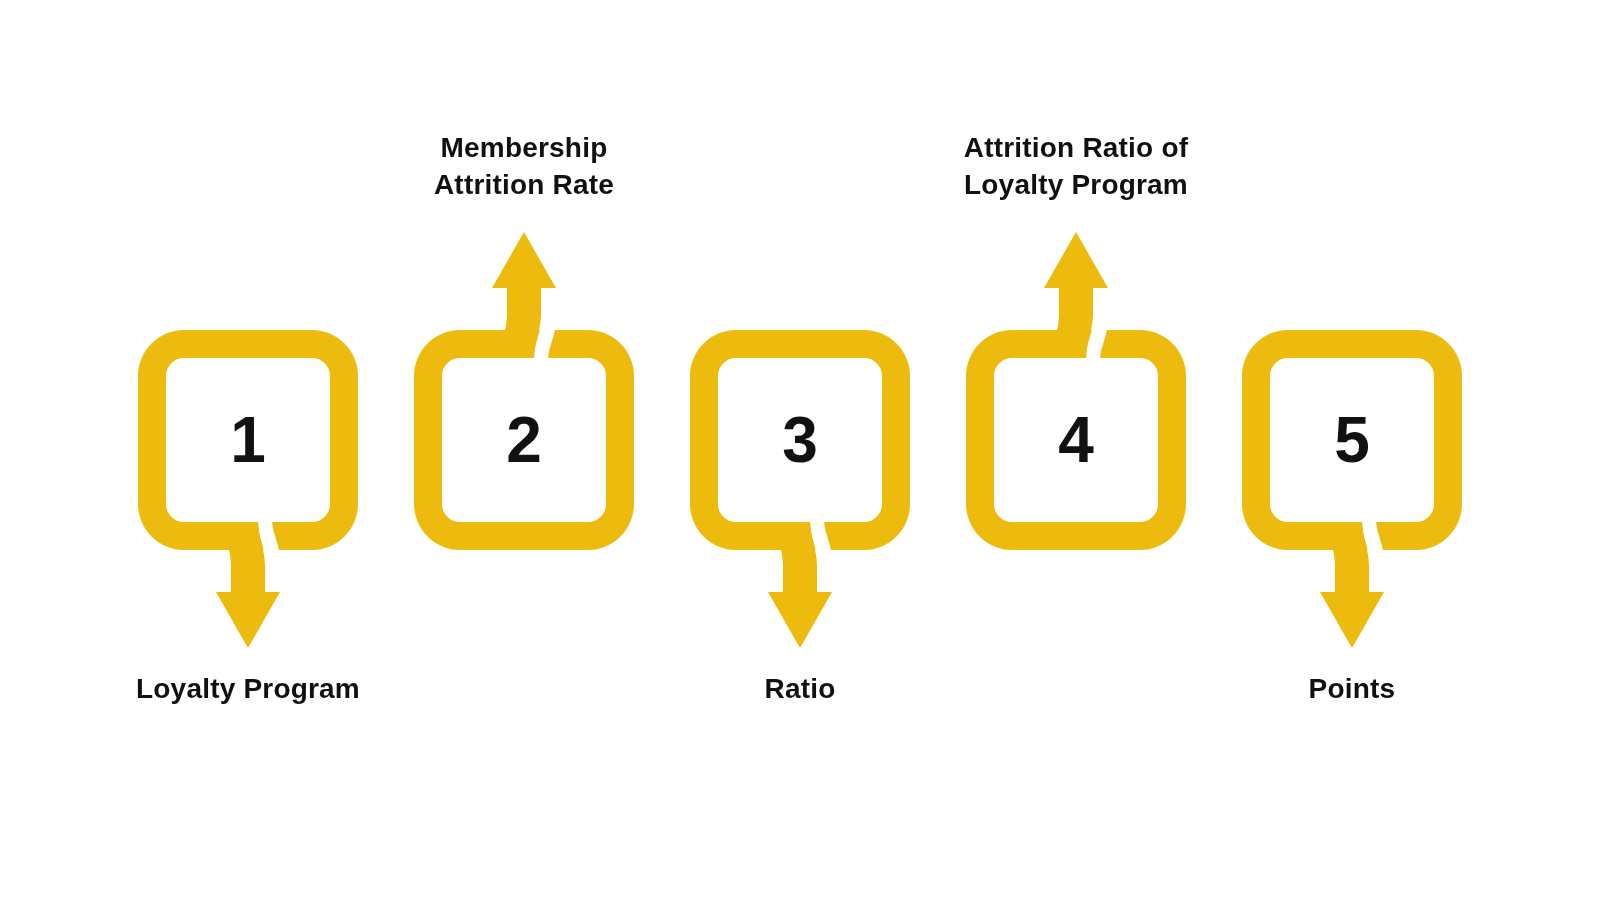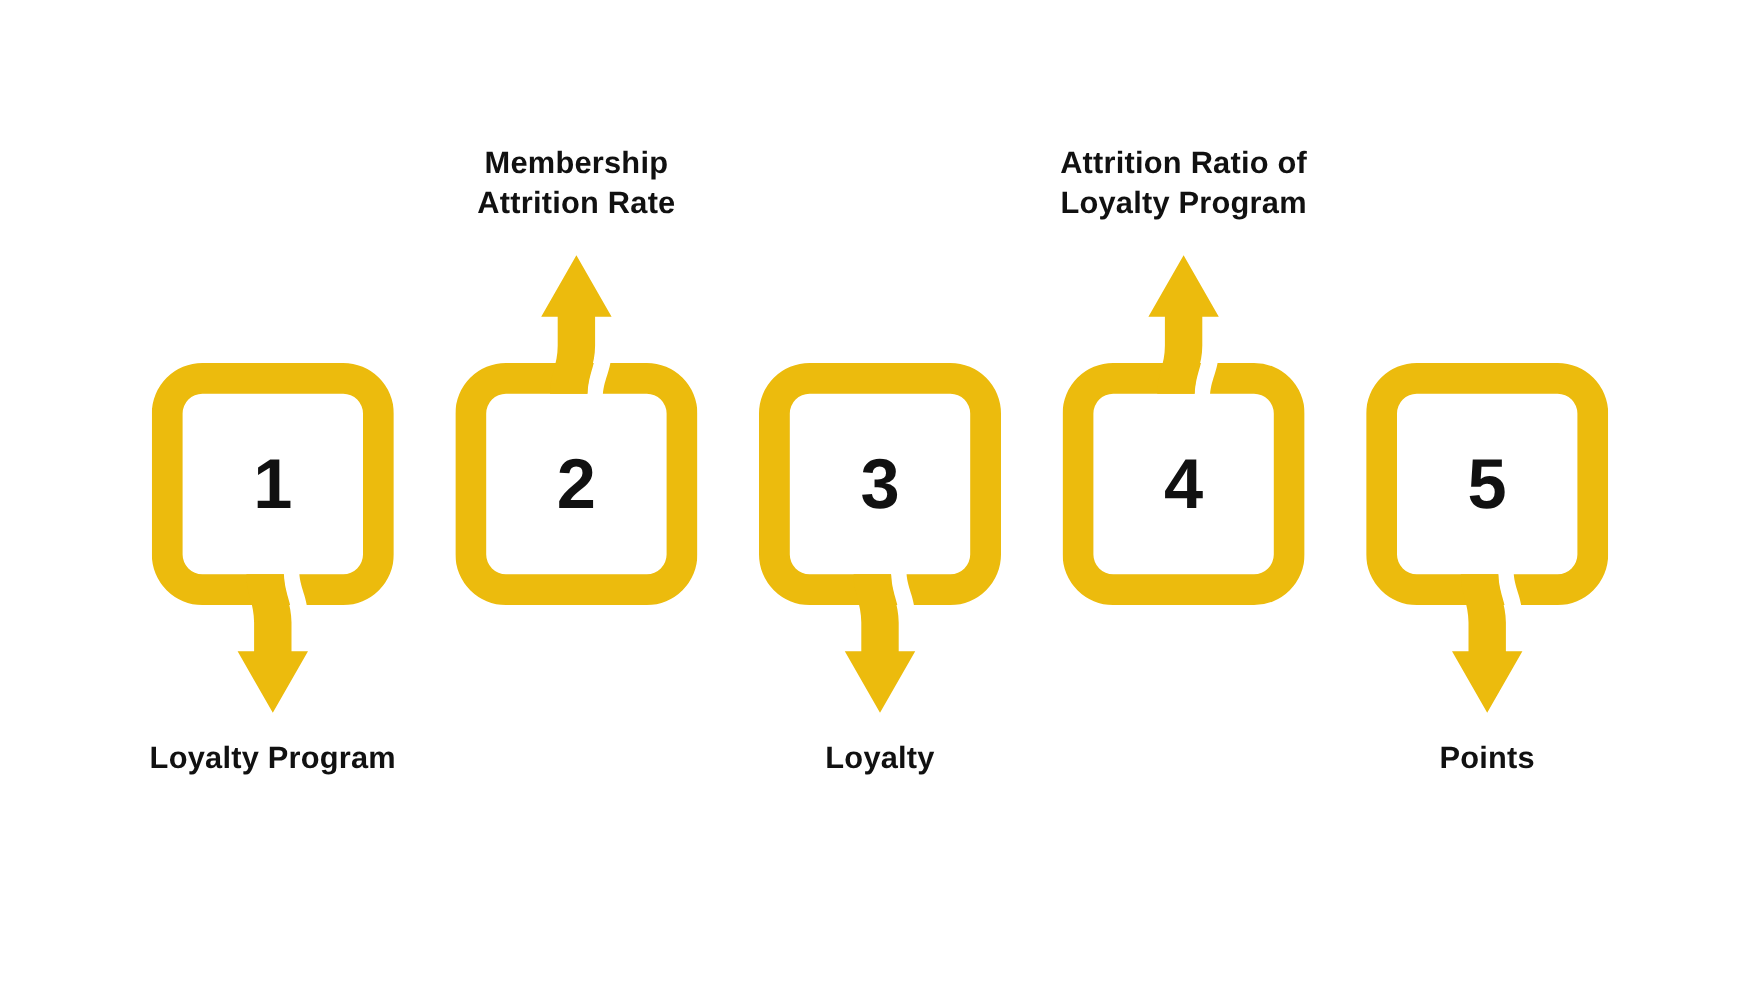--- a/index.html
+++ b/index.html
@@ -119,21 +119,21 @@
     <div class="unit">
       <div class="slot top"></div>
       <svg class="glyph" viewBox="0 0 220 420" aria-hidden="true">
         <path class="ring" fill-rule="evenodd" d="M46,100 H174 A46,46 0 0 1 220,146 V274 A46,46 0 0 1 174,320 H46 A46,46 0 0 1 0,274 V146 A46,46 0 0 1 46,100 Z
              M46,128 H174 A18,18 0 0 1 192,146 V274 A18,18 0 0 1 174,292 H46 A18,18 0 0 1 28,274 V146 A18,18 0 0 1 46,128 Z"></path>
         <path class="notch" d="M120,288 C120,310 128,318 128,336 L128,346 L142,346 L142,332 C142,312 134,305 134,288 Z"></path>
         <path class="arrow" d="M86,292 C86,310 93,318 93,336 L93,362 L78,362 L110,418 L142,362 L127,362 L127,336 C127,318 120,310 120,292 Z"></path>
       </svg>
       <div class="num">3</div>
       <div class="slot bottom">
-        <span class="line">Loyalty</span>
+        <span class="line">Ratio</span>
       </div>
     </div>
 
     <div class="unit">
       <div class="slot top">
         <span class="line">Attrition Ratio of</span>
         <span class="line">Loyalty Program</span>
       </div>
       <svg class="glyph" viewBox="0 0 220 420" aria-hidden="true">
         <path class="ring" fill-rule="evenodd" d="M46,100 H174 A46,46 0 0 1 220,146 V274 A46,46 0 0 1 174,320 H46 A46,46 0 0 1 0,274 V146 A46,46 0 0 1 46,100 Z

